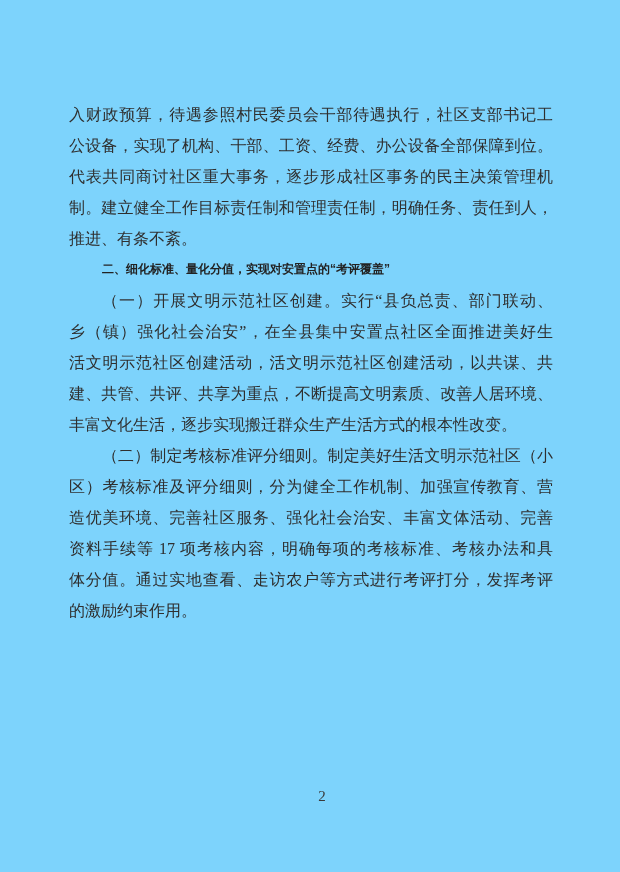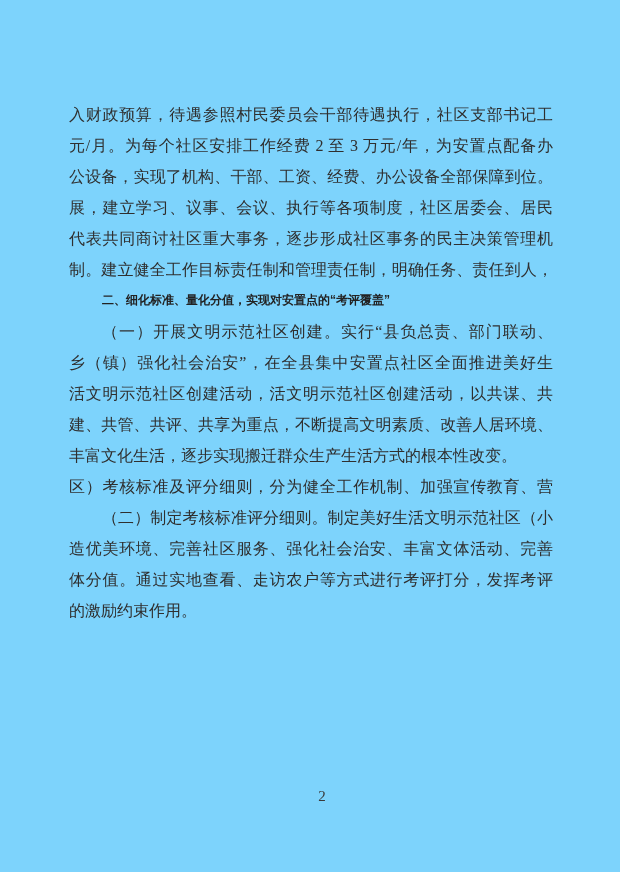--- a/index.html
+++ b/index.html
@@ -54,40 +54,40 @@
     color: #3a3a3a;
   }
 </style>
 </head>
 <body>
 
 <div class="page">
   <div class="content">
       <div class="block paragraph">
         <div class="line full">入财政预算，待遇参照村民委员会干部待遇执行，社区支部书记工</div>
-        <div class="line full">元/月。为每个社区安排工作经费 2 至 3 万元/年，为安置点配备办</div>
         <div class="line full">公设备，实现了机构、干部、工资、经费、办公设备全部保障到位。</div>
       </div>
       <div class="block paragraph">
-        <div class="line full">展，建立学习、议事、会议、执行等各项制度，社区居委会、居民</div>
         <div class="line full">代表共同商讨社区重大事务，逐步形成社区事务的民主决策管理机</div>
         <div class="line full">制。建立健全工作目标责任制和管理责任制，明确任务、责任到人，</div>
+        <div class="line">推进、有条不紊。</div>
       </div>
       <div class="block heading">
         <div class="line indent">二、细化标准、量化分值，实现对安置点的“考评覆盖”</div>
       </div>
       <div class="block paragraph">
         <div class="line indent full">（一）开展文明示范社区创建。实行“县负总责、部门联动、</div>
         <div class="line full">乡（镇）强化社会治安”，在全县集中安置点社区全面推进美好生</div>
         <div class="line full">活文明示范社区创建活动，活文明示范社区创建活动，以共谋、共</div>
         <div class="line full">建、共管、共评、共享为重点，不断提高文明素质、改善人居环境、</div>
         <div class="line">丰富文化生活，逐步实现搬迁群众生产生活方式的根本性改变。</div>
       </div>
       <div class="block paragraph">
+        <div class="line indent full">（二）制定考核标准评分细则。制定美好生活文明示范社区（小</div>
         <div class="line full">区）考核标准及评分细则，分为健全工作机制、加强宣传教育、营</div>
-        <div class="line indent full">（二）制定考核标准评分细则。制定美好生活文明示范社区（小</div>
         <div class="line full">造优美环境、完善社区服务、强化社会治安、丰富文体活动、完善</div>
+        <div class="line full">资料手续等 17 项考核内容，明确每项的考核标准、考核办法和具</div>
         <div class="line full">体分值。通过实地查看、走访农户等方式进行考评打分，发挥考评</div>
         <div class="line">的激励约束作用。</div>
       </div>
     </div>
   <div class="page-number">2</div>
 </div>
 
 </body></html>

